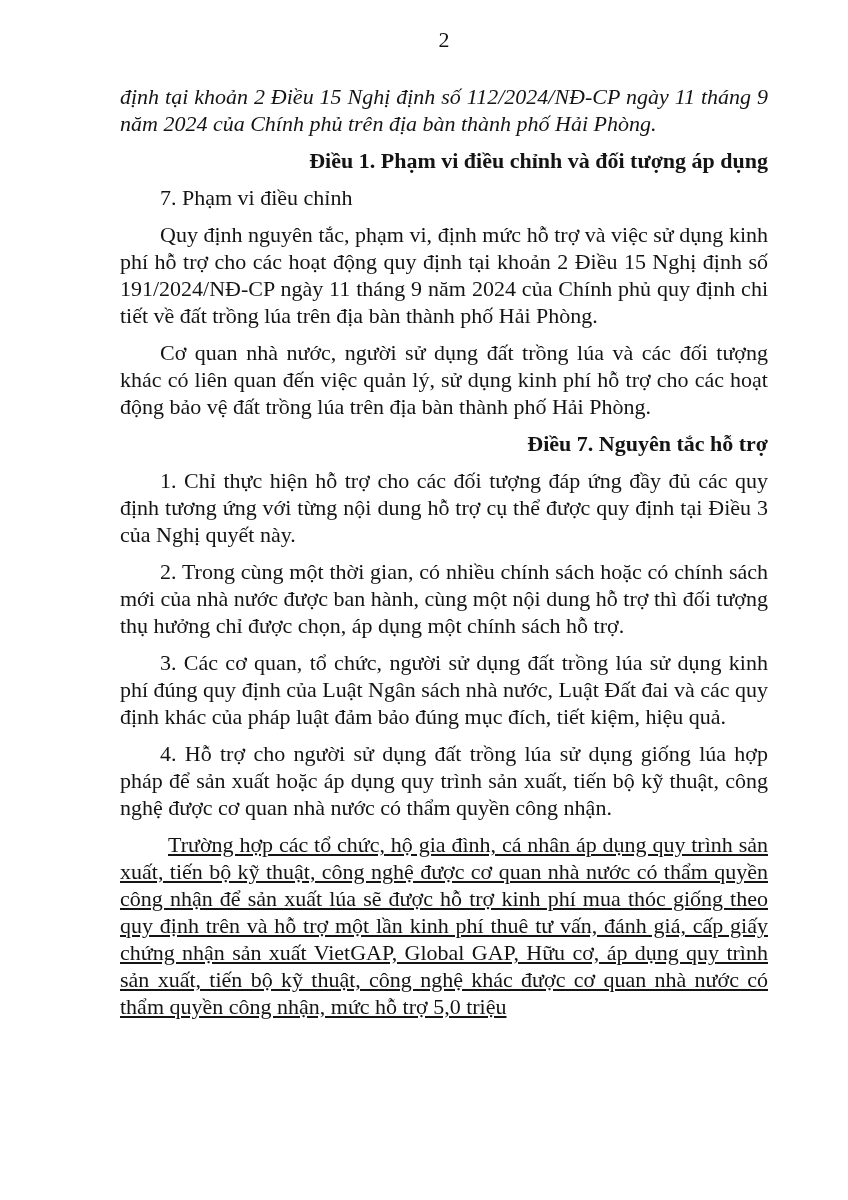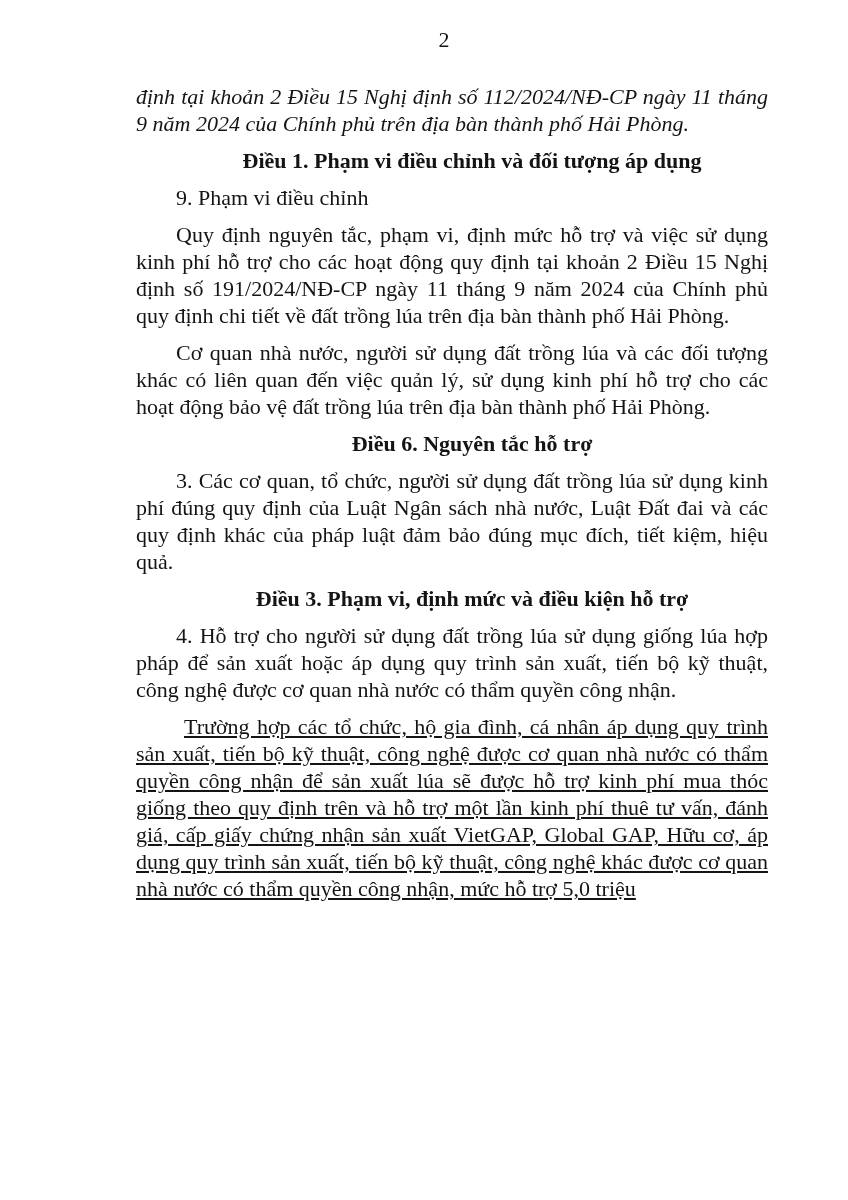--- a/index.html
+++ b/index.html
@@ -20,51 +20,52 @@
     font-size: 22px;
     line-height: 27px;
     padding: 26px 80px 40px 120px;
     overflow: hidden;
   }
   .page-number {
     text-align: center;
     margin: 0 0 30px 0;
   }
   .doc-body p {
-    margin: 0 0 10px 16px;
+    margin: 0 0 10px 0;
     text-align: justify;
     text-justify: inter-word;
   }
   .doc-body p.italic {
     font-style: italic;
     text-indent: 0;
   }
   .doc-body p.heading {
     font-weight: bold;
     text-indent: 40px;
-    text-align: center;
+    text-align: right;
   }
   .doc-body p.body {
     text-indent: 40px;
   }
   .doc-body p.body-extra-indent {
     text-indent: 48px;
     text-decoration: underline;
   }
 </style>
 </head>
 <body>
 
 <div class="page">
   <div class="page-number">2</div>
   <div class="doc-body">
       <p class="italic">định tại khoản 2 Điều 15 Nghị định số 112/2024/NĐ-CP ngày 11 tháng 9 năm 2024 của Chính phủ trên địa bàn thành phố Hải Phòng.</p>
       <p class="heading">Điều 1. Phạm vi điều chỉnh và đối tượng áp dụng</p>
-      <p class="body">9. Phạm vi điều chỉnh</p>
+      <p class="body">7. Phạm vi điều chỉnh</p>
       <p class="body">Quy định nguyên tắc, phạm vi, định mức hỗ trợ và việc sử dụng kinh phí hỗ trợ cho các hoạt động quy định tại khoản 2 Điều 15 Nghị định số 191/2024/NĐ-CP ngày 11 tháng 9 năm 2024 của Chính phủ quy định chi tiết về đất trồng lúa trên địa bàn thành phố Hải Phòng.</p>
       <p class="body">Cơ quan nhà nước, người sử dụng đất trồng lúa và các đối tượng khác có liên quan đến việc quản lý, sử dụng kinh phí hỗ trợ cho các hoạt động bảo vệ đất trồng lúa trên địa bàn thành phố Hải Phòng.</p>
-      <p class="heading">Điều 6. Nguyên tắc hỗ trợ</p>
+      <p class="heading">Điều 7. Nguyên tắc hỗ trợ</p>
+      <p class="body">1. Chỉ thực hiện hỗ trợ cho các đối tượng đáp ứng đầy đủ các quy định tương ứng với từng nội dung hỗ trợ cụ thể được quy định tại Điều 3 của Nghị quyết này.</p>
+      <p class="body">2. Trong cùng một thời gian, có nhiều chính sách hoặc có chính sách mới của nhà nước được ban hành, cùng một nội dung hỗ trợ thì đối tượng thụ hưởng chỉ được chọn, áp dụng một chính sách hỗ trợ.</p>
       <p class="body">3. Các cơ quan, tổ chức, người sử dụng đất trồng lúa sử dụng kinh phí đúng quy định của Luật Ngân sách nhà nước, Luật Đất đai và các quy định khác của pháp luật đảm bảo đúng mục đích, tiết kiệm, hiệu quả.</p>
-      <p class="heading">Điều 3. Phạm vi, định mức và điều kiện hỗ trợ</p>
       <p class="body">4. Hỗ trợ cho người sử dụng đất trồng lúa sử dụng giống lúa hợp pháp để sản xuất hoặc áp dụng quy trình sản xuất, tiến bộ kỹ thuật, công nghệ được cơ quan nhà nước có thẩm quyền công nhận.</p>
       <p class="body-extra-indent">Trường hợp các tổ chức, hộ gia đình, cá nhân áp dụng quy trình sản xuất, tiến bộ kỹ thuật, công nghệ được cơ quan nhà nước có thẩm quyền công nhận để sản xuất lúa sẽ được hỗ trợ kinh phí mua thóc giống theo quy định trên và hỗ trợ một lần kinh phí thuê tư vấn, đánh giá, cấp giấy chứng nhận sản xuất VietGAP, Global GAP, Hữu cơ, áp dụng quy trình sản xuất, tiến bộ kỹ thuật, công nghệ khác được cơ quan nhà nước có thẩm quyền công nhận, mức hỗ trợ 5,0 triệu</p>
     </div>
 </div>
 
 </body></html>

